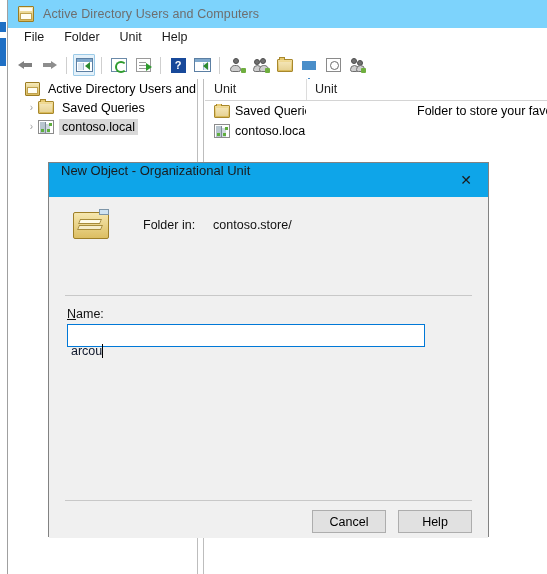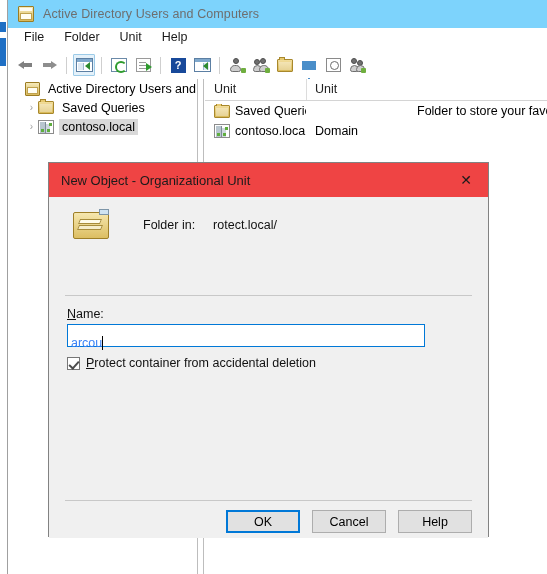--- a/index.html
+++ b/index.html
@@ -111,21 +111,21 @@
   .col-head{display:flex;height:21px;border-bottom:1px solid #d4d4d4;background:#ffffff;}
   .col{padding:3px 0 0 8px;font-size:12.5px;color:#222;border-left:1px solid #dcdcdc;box-sizing:border-box;}
   .col:first-child{border-left:none;padding-left:9px;}
   .lrow{display:flex;align-items:center;height:20px;font-size:12.5px;}
   .lcell{box-sizing:border-box;padding-left:2px;white-space:nowrap;overflow:hidden;display:flex;align-items:center;}
   .lcell .tic{margin-right:5px;}
 
   
   .dlg{position:absolute;left:48px;top:162px;width:441px;height:375px;background:#f0f0f0;
        border:1px solid #828282;box-sizing:border-box;box-shadow:0 0 0 0 rgba(0,0,0,0);}
-  .dlg-title{height:34px;background:#ef4444;display:flex;align-items:center;justify-content:space-between;}
+  .dlg-title{height:34px;background:#0ea5e9;display:flex;justify-content:space-between;}
   .dlg-title-text{font-size:13px;color:#1b1b1b;padding-left:12px;}
   .dlg-close{width:44px;height:33px;display:flex;align-items:center;justify-content:center;
              font-size:14px;color:#1b1b1b;cursor:default;}
   .dlg-body{position:relative;height:341px;background:#f0f0f0;}
 
   .createin{display:flex;align-items:center;padding:12px 0 0 16px;}
   .ou-icon{width:38px;height:32px;position:relative;margin-left:8px;}
   .ou-icon .back{position:absolute;left:0;top:3px;width:36px;height:27px;
      background:linear-gradient(#f6e7ae,#dcbe62);border:1px solid #9e7f27;border-radius:2px;box-sizing:border-box;}
   .ou-icon .tab{position:absolute;right:2px;top:0px;width:10px;height:6px;background:#cfe3f2;border:1px solid #7d95a8;box-sizing:border-box;}
@@ -135,22 +135,22 @@
   .createin-value{margin-left:18px;font-size:12.5px;color:#111;}
 
   .hr{position:absolute;left:16px;right:16px;height:1px;background:#c8c8c8;}
   .hr.top{top:98px;}
   .hr.bottom{top:303px;}
 
   .namelabel{position:absolute;left:18px;top:110px;font-size:12.5px;color:#111;}
   .namelabel u{text-decoration:underline;}
   .nameinput{position:absolute;left:18px;top:127px;width:358px;height:23px;
              background:#ffffff;border:1px solid #0078d7;box-sizing:border-box;
-             font-family:"Liberation Sans",sans-serif;font-size:12.5px;color:#3b82f6;
-             padding:8px 0 0 3px;line-height:21px;outline:none;}
+             font-family:"Liberation Sans",sans-serif;font-size:12.5px;color:#0f172a;
+             padding:16px 0 0 3px;line-height:21px;outline:none;}
   .caret{display:inline-block;width:1px;height:14px;background:#000;vertical-align:-3px;margin-left:0px;}
 
   .chkrow{position:absolute;left:18px;top:159px;display:flex;align-items:center;}
   .chkbox{width:13px;height:13px;background:#ffffff;border:1px solid #767676;box-sizing:border-box;
           position:relative;margin-right:6px;}
   .chkbox:after{content:"";position:absolute;left:3px;top:1px;width:4px;height:8px;
           border:solid #4c4c4c;border-width:0 2px 2px 0;transform:rotate(42deg);}
   .chklabel{font-size:12.5px;color:#111;}
   .chklabel u{text-decoration:underline;}
 
@@ -325,21 +325,20 @@
               <span class="domico">
                   <span class="b1"></span>
                   <span class="b2"></span>
                   <span class="g1"></span>
                   <span class="g2"></span>
                   <span class="g3"></span>
                 </span>
             </span>
             <span>contoso.local</span>
           </div>
-          <div class="lcell" style="width:102px;padding-left:9px">Domain</div>
           <div class="lcell" style="width:140px;padding-left:9px"></div>
         </div>
       </div>
 
     </div>
   </div>
 
   <div class="dlg">
     <div class="dlg-title">
       <div class="dlg-title-text">New Object - Organizational Unit</div>
@@ -348,40 +347,35 @@
     <div class="dlg-body">
 
       <div class="createin">
         <div class="ou-icon">
           <div class="back"></div>
             <div class="tab"></div>
             <div class="pg1"></div>
             <div class="pg2"></div>
         </div>
         <div class="createin-label">Folder in:</div>
-        <div class="createin-value">rotect.local/</div>
+        <div class="createin-value">contoso.store/</div>
       </div>
 
       <div class="hr top"></div>
 
       <div class="namelabel"><u class="acc">N</u>ame:</div>
 
       <div class="nameinput">
         <span>arcou</span><span class="caret"></span>
       </div>
 
-      <div class="chkrow">
-        <div class="chkbox"></div>
-        <div class="chklabel"><u class="acc">P</u>rotect container from accidental deletion</div>
-      </div>
 
       <div class="hr bottom"></div>
 
       <div class="btnrow">
-        <div class="btn default">OK</div>
         <div class="btn">Cancel</div>
         <div class="btn">Help</div>
       </div>
 
     </div>
   </div>
 
 </div>
 
 </body></html>

